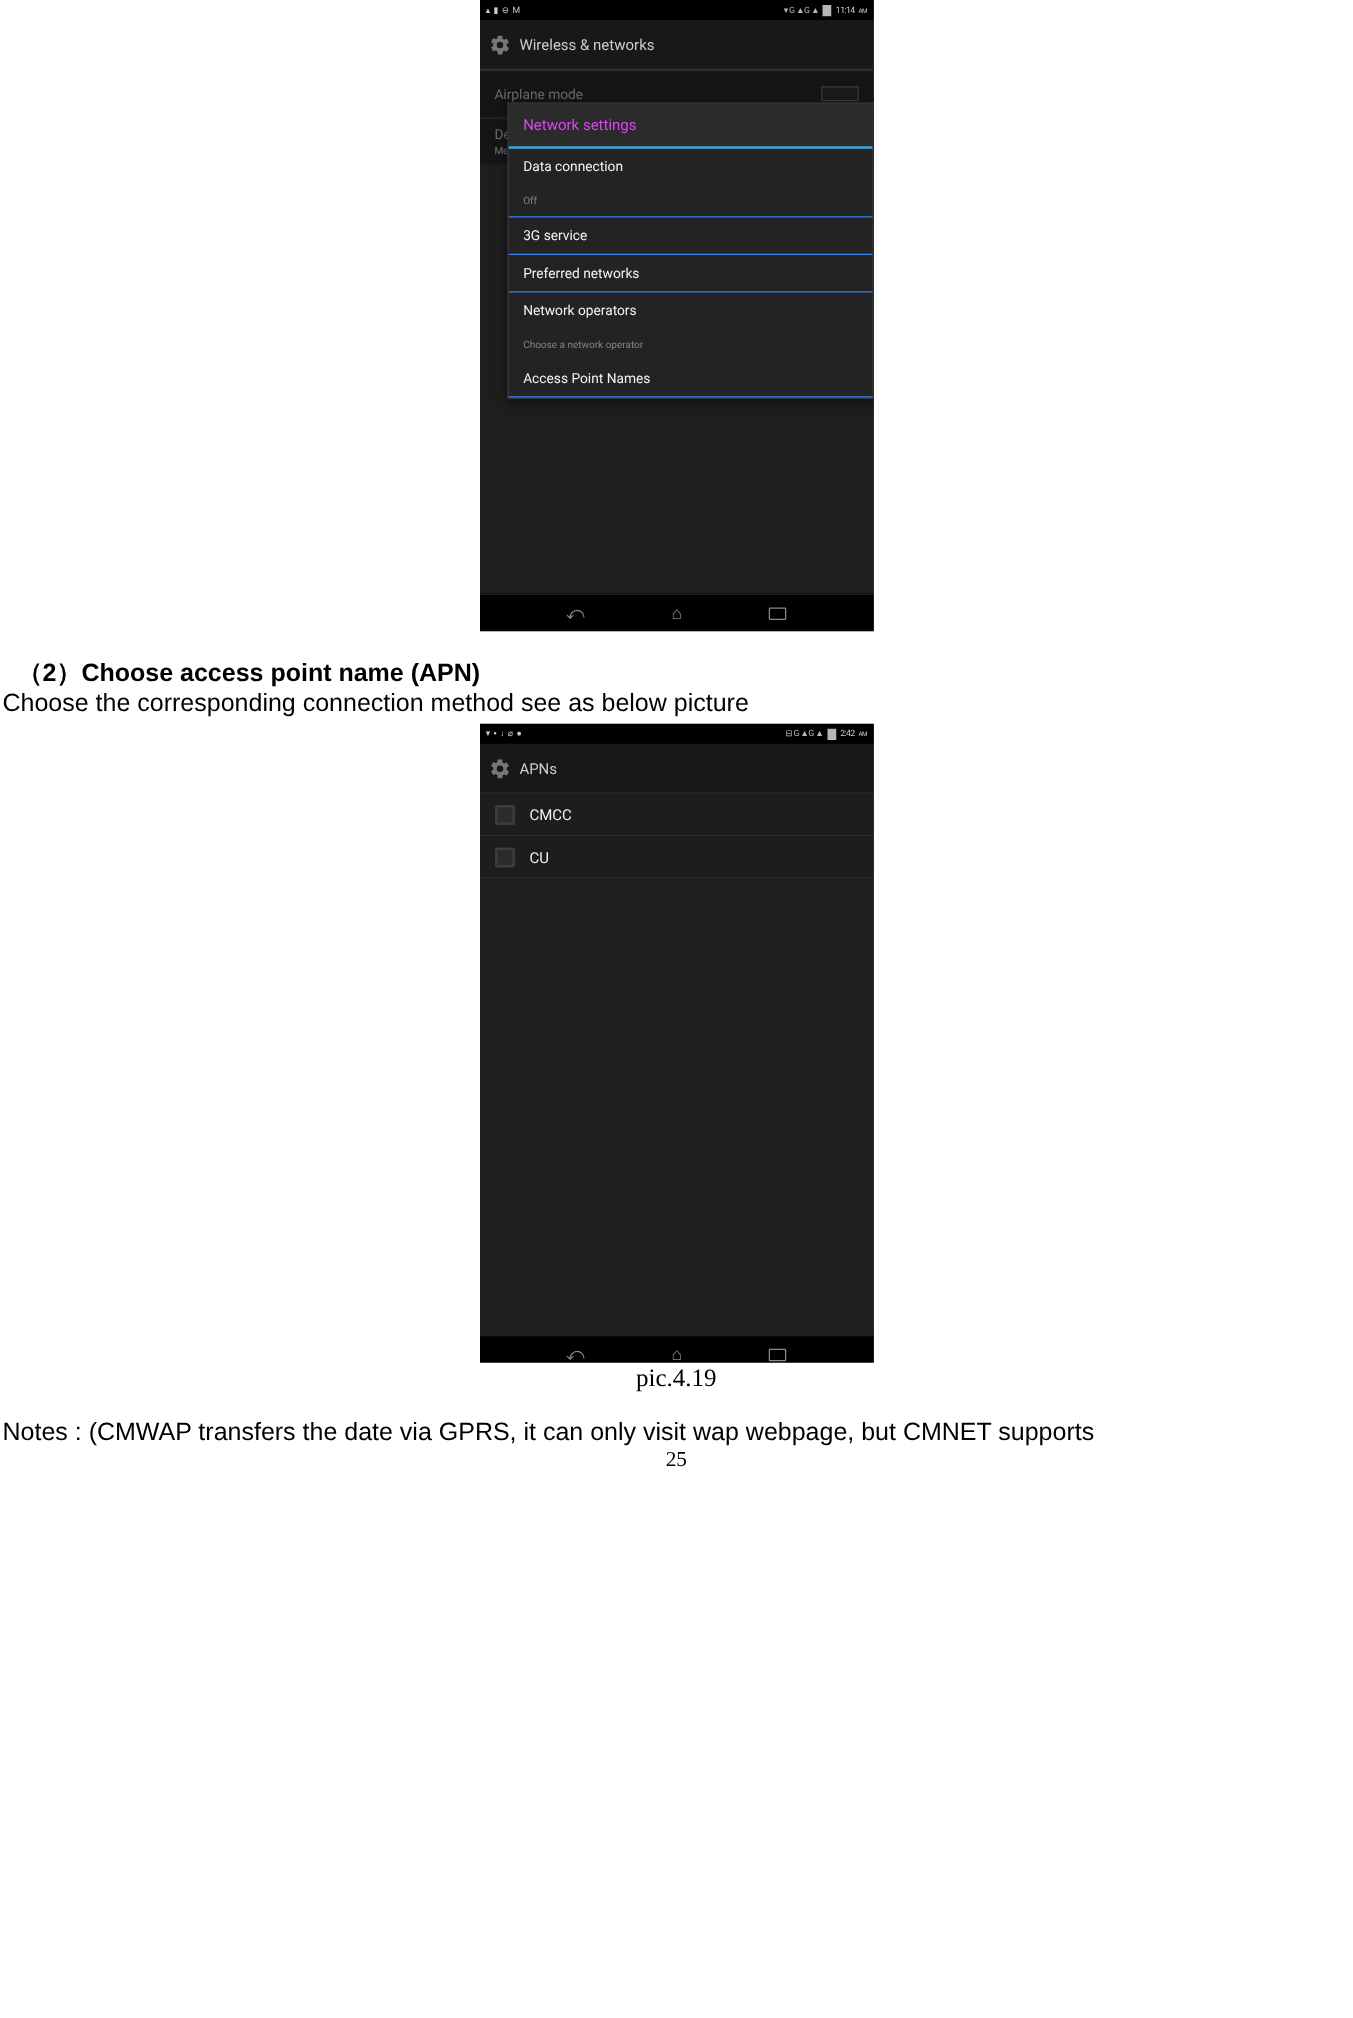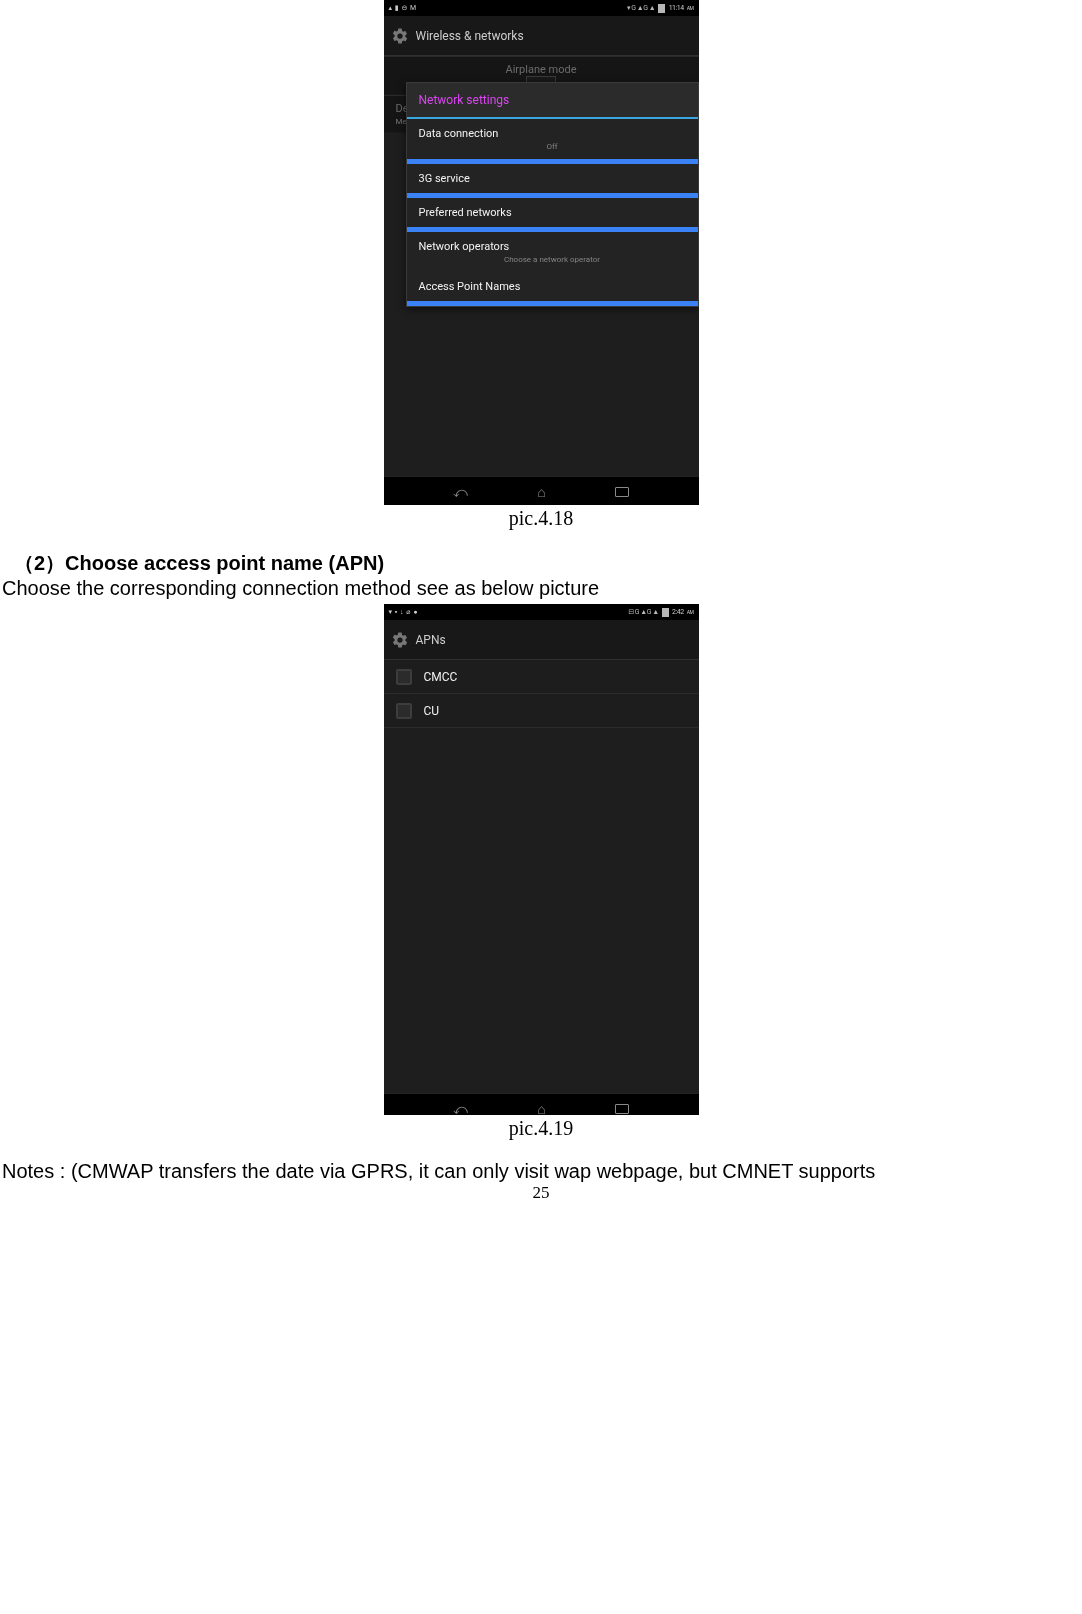--- a/index.html
+++ b/index.html
@@ -29,37 +29,37 @@
   }
   .gear-icon svg { width:18px; height:18px; fill:#777; }
   .row {
     display:flex; flex-direction:column; justify-content:center;
     min-height:38px; padding:6px 12px; color:#efefef; font-size:11px;
     border-top:1px solid #2a2a2a;
     border-bottom:1px solid #1a1a1a;
     background:#1f1f1f;
   }
   .row.dim { color:#6b6b6b; background:#151515; }
-  .row.withtoggle { flex-direction:column; align-items:center; justify-content:space-between; }
+  .row.withtoggle { flex-direction:row; align-items:center; justify-content:space-between; }
   .sub { font-size:8px; color:#777; margin-top:2px; }
   .toggle-box { width:30px; height:12px; border:1px solid #3a3a3a; background:#1a1a1a; }
   .dialog {
     position:absolute; left:22px; right:0; top:82px;
     background:#232323; border:1px solid #3a3a3a;
     box-shadow:0 2px 8px rgba(0,0,0,.6);
   }
   .dialog-title {
     color:#d946ef; font-size:12px; padding:10px 12px;
     border-bottom:2px solid #3aa6e0; background:#2b2b2b;
   }
   .dialog .drow {
     padding:8px 12px; color:#f3f3f3; font-size:11px;
-    border-bottom:5px solid #3b82f6;
+    border-bottom:1px solid #3b82f6;
   }
-  .dialog .drow .dsub { font-size:8px; color:#848484; margin-top:2px;text-align:center; }
+  .dialog .drow .dsub { font-size:8px; color:#848484; margin-top:16px; }
   .phone-fill { background:#1e1e1e; width:100%; }
   .nav-bar {
     height:30px; background:#000; display:flex; align-items:center; justify-content:space-evenly;
     border-top:1px solid #222;
   }
   .nav-bar span { color:#8a8a8a; font-size:14px; line-height:1; }
   .nav-bar .recents { border:1.5px solid #8a8a8a; width:14px; height:10px; display:inline-block; border-radius:1px; }
   .apn-row {
     display:flex; align-items:center; padding:6px 12px; background:#1d1d1d;
     border-bottom:1px solid #2c2c2c; height:34px;text-align:right;
@@ -130,21 +130,20 @@
         <div>Access Point Names</div>
       </div>
     </div>
     <div class="nav-bar">
       <span>⤺</span>
       <span>⌂</span>
       <span class="recents"></span>
     </div>
   </div>
 
-  <div class="caption">pic.4.18</div>
   <div class="heading">（2）Choose access point name (APN)</div>
   <div class="body-text">Choose the corresponding connection method see as below picture</div>
 
   <div class="phone phone2" style="margin-top:4px">
     <div class="status-bar">
       <div class="status-left">
         <span>▾</span>
         <span>▪</span>
         <span>↓</span>
         <span>⌀</span>

